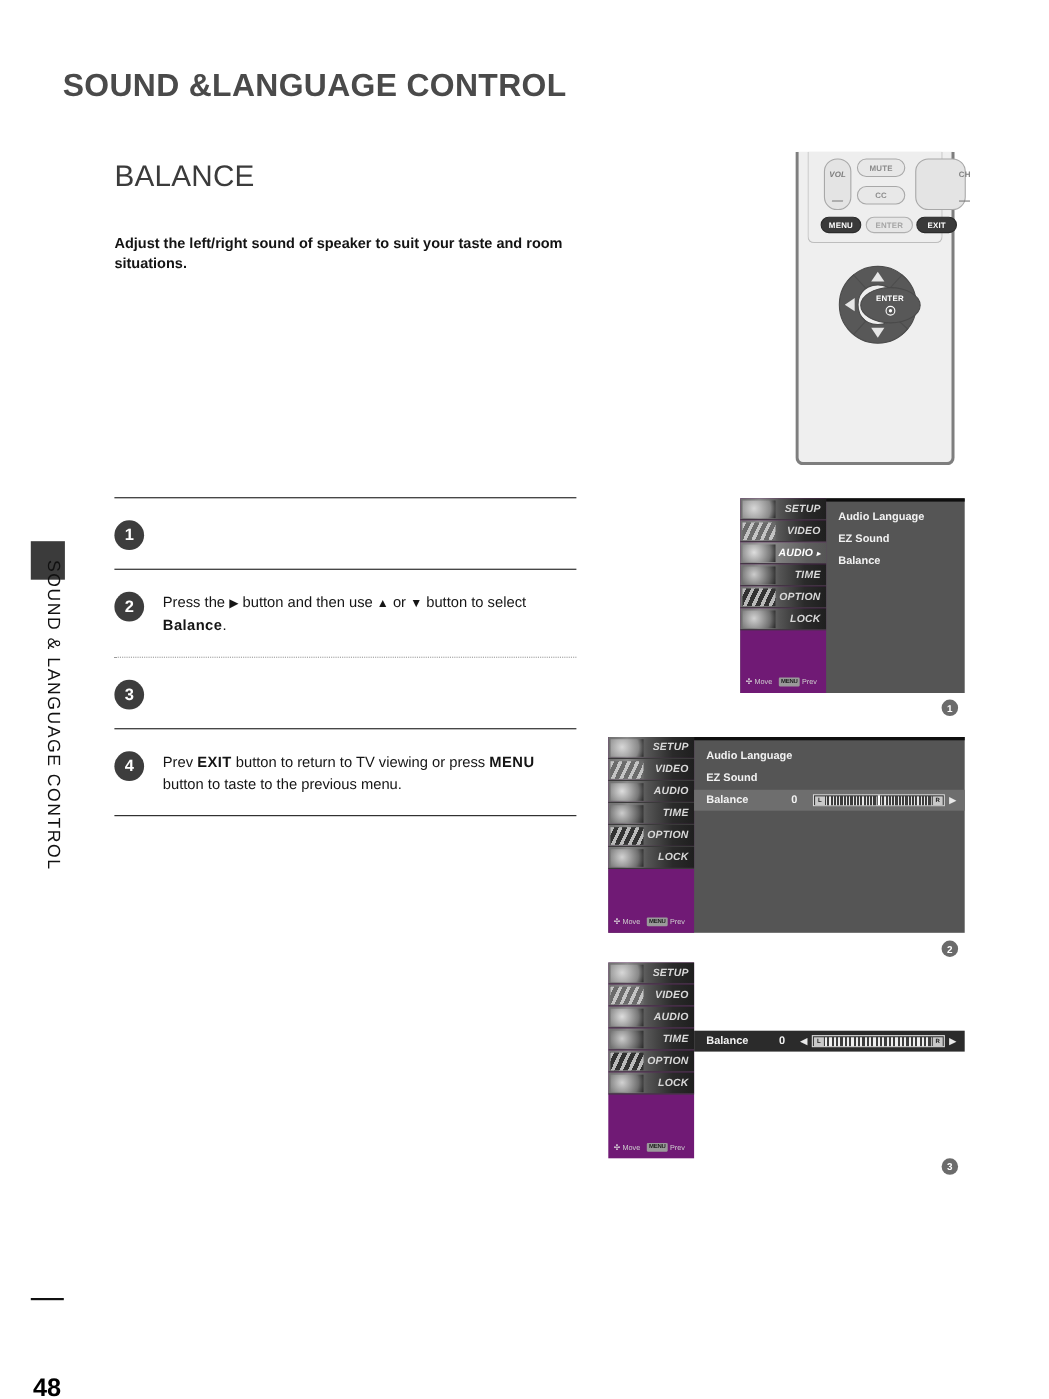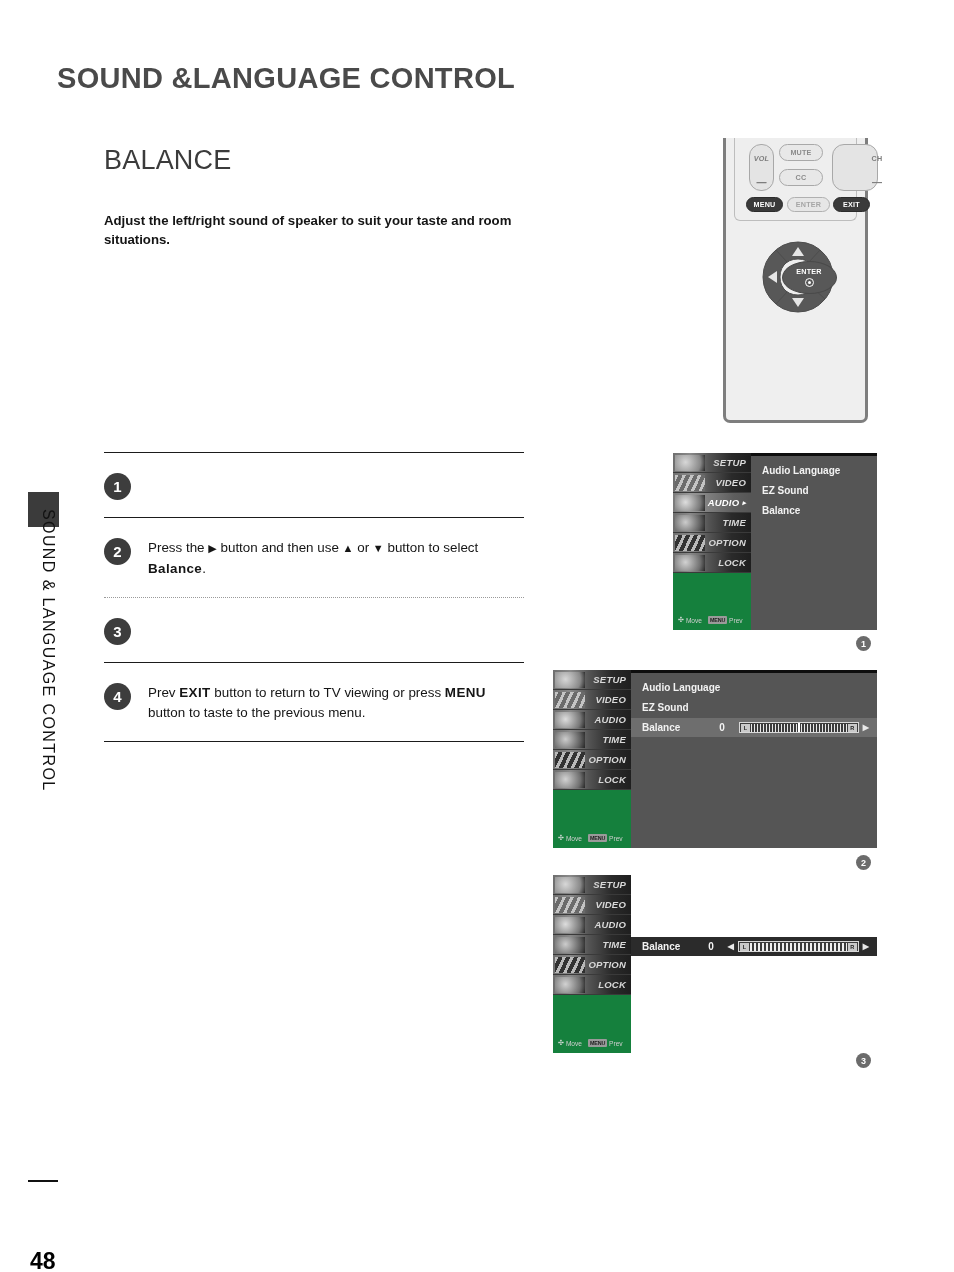--- a/index.html
+++ b/index.html
@@ -197,21 +197,21 @@
     border: 1.5px solid #fff; margin-top: 2px;
     display:flex; align-items:center; justify-content:center;
   }
   .enter-circle .edot i { width:3px; height:3px; border-radius:50%; background:#fff; display:block; }
 
   
   .osd { position: absolute; background: #555555; }
   .osd .sidebar {
     position: absolute; left: 0; top: 0;
     width: 78px; height: 100%;
-    background: #15803d;
+    background: #701a75;
   }
   .osd .sb-item {
     position: relative;
     height: 20px;
     display: flex; align-items: center; justify-content: flex-end;
     padding-right: 5px;
     font-size: 9.5px;
     font-style: italic;
     font-weight: bold;
     color: #d8d8d8;

